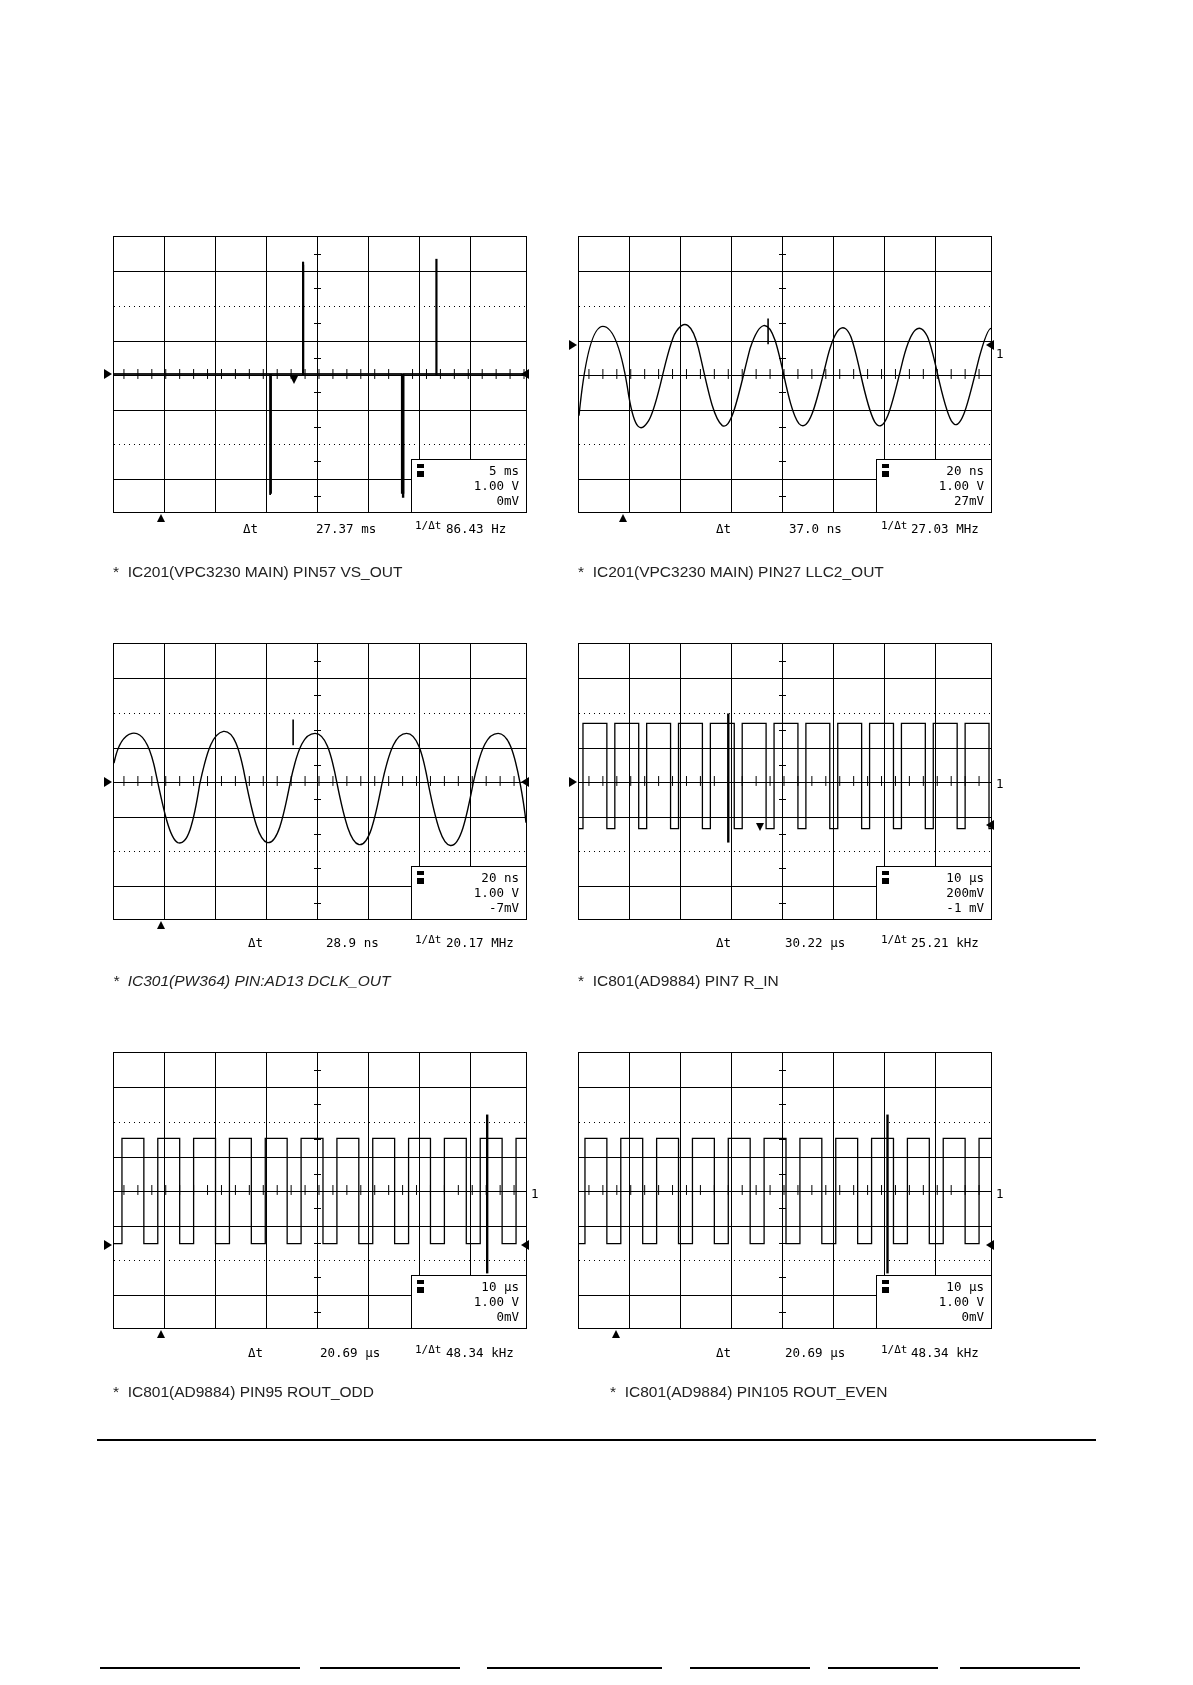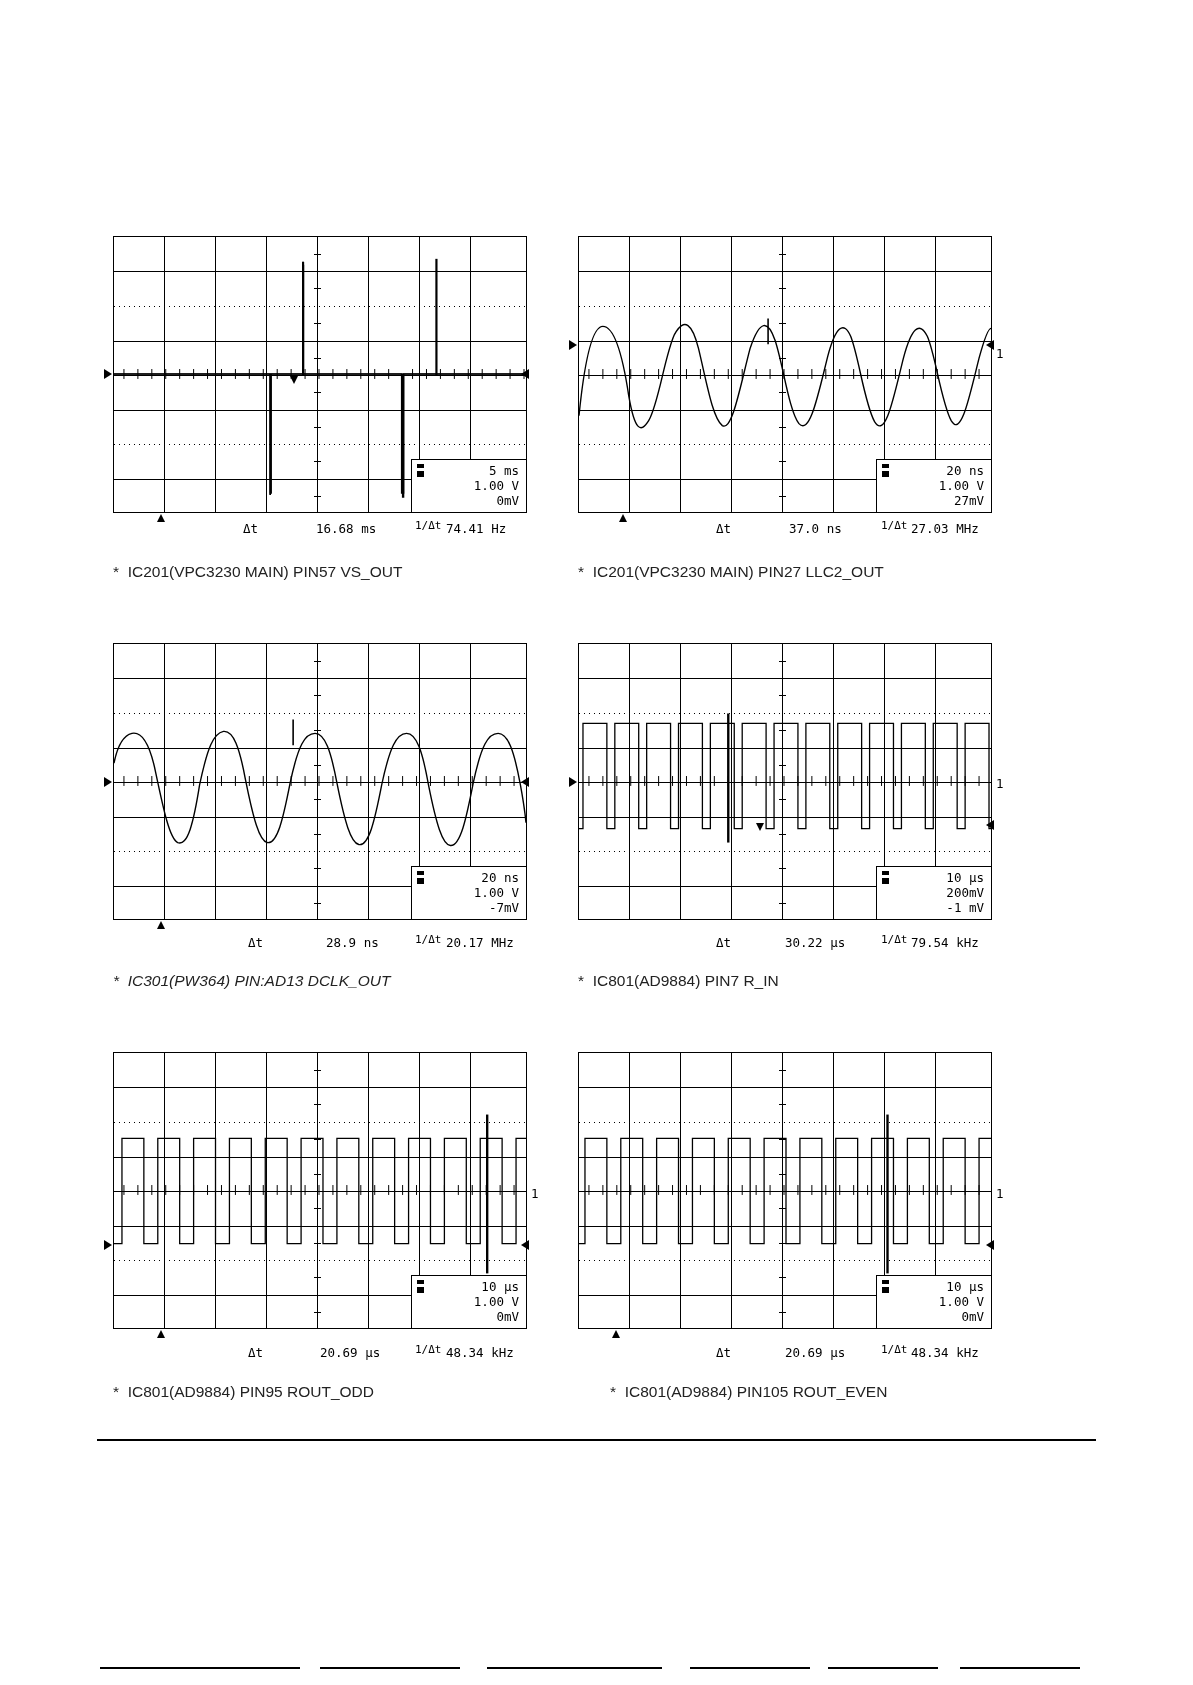--- a/index.html
+++ b/index.html
@@ -103,23 +103,23 @@
         <span class="r">1.00 V</span>
         <span class="r">0mV</span>
       </div>
     </div>
     <div class="leftarrow" style="left:-9px;top:133px;"></div>
     <div class="rightarrow" style="left:408px;top:133px;"></div>
     <div class="upcaret" style="left:44px;top:278px;"></div>
     <div class="upcaret" style="left:177px;top:140px;transform:rotate(180deg);"></div>
   </div>
   <div class="readout" style="left:243px;top:521px;"><span>Δt</span></div>
-  <div class="readout" style="left:316px;top:521px;">16.68 ms</div>
+  <div class="readout" style="left:316px;top:521px;">27.37 ms</div>
   <div class="readout" style="left:415px;top:519px;font-size:11px;">1/Δt</div>
-  <div class="readout" style="left:446px;top:521px;">74.41 Hz</div>
+  <div class="readout" style="left:446px;top:521px;">86.43 Hz</div>
   <div class="caption" style="left:113px;top:563px;">*  IC201(VPC3230 MAIN) PIN57 VS_OUT</div>
 
   <div class="scope-grid-wrap" style="left:578px;top:236px;width:414px;height:277px;">
     <div class="scope" style="width:414px;height:277px;">
       <div class="vline" style="left:50px;"></div>
       <div class="vline" style="left:101px;"></div>
       <div class="vline" style="left:152px;"></div>
       <div class="vline" style="left:254px;"></div>
       <div class="vline" style="left:305px;"></div>
       <div class="vline" style="left:356px;"></div>
@@ -292,21 +292,21 @@
       </div>
     </div>
     <div class="leftarrow" style="left:-9px;top:134px;"></div>
     <div class="rightarrow" style="left:408px;top:177px;"></div>
     <div class="chlabel" style="left:418px;top:133px;">1</div>
     <div class="upcaret" style="left:178px;top:180px;transform:rotate(180deg);"></div>
   </div>
   <div class="readout" style="left:716px;top:935px;">Δt</div>
   <div class="readout" style="left:785px;top:935px;">30.22 µs</div>
   <div class="readout" style="left:881px;top:933px;font-size:11px;">1/Δt</div>
-  <div class="readout" style="left:911px;top:935px;">79.54 kHz</div>
+  <div class="readout" style="left:911px;top:935px;">25.21 kHz</div>
   <div class="caption" style="left:578px;top:972px;">*  IC801(AD9884) PIN7 R_IN</div>
 
   <div class="scope-grid-wrap" style="left:113px;top:1052px;width:414px;height:277px;">
     <div class="scope" style="width:414px;height:277px;">
       <div class="vline" style="left:50px;"></div>
       <div class="vline" style="left:101px;"></div>
       <div class="vline" style="left:152px;"></div>
       <div class="vline" style="left:254px;"></div>
       <div class="vline" style="left:305px;"></div>
       <div class="vline" style="left:356px;"></div>

